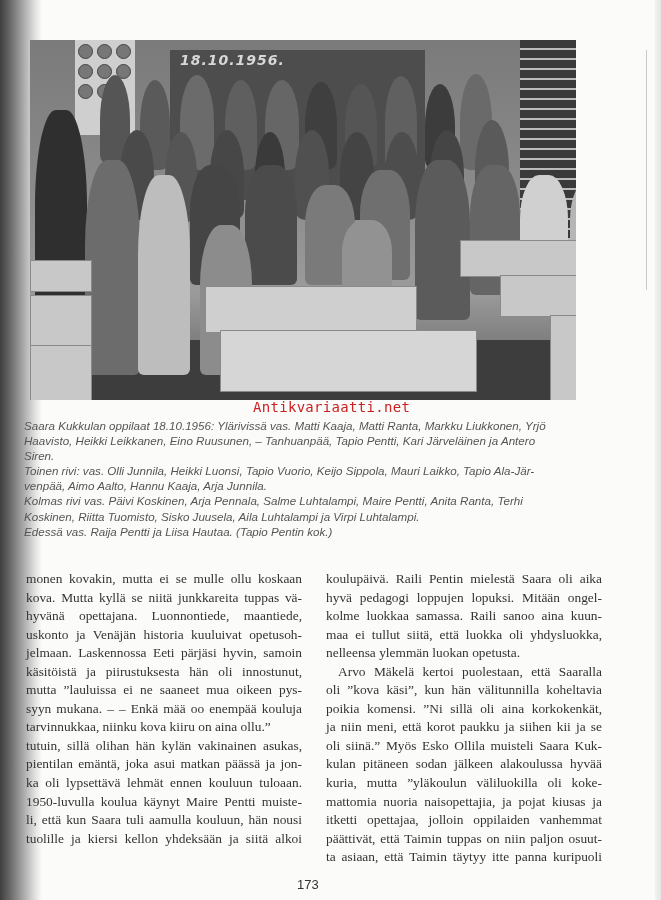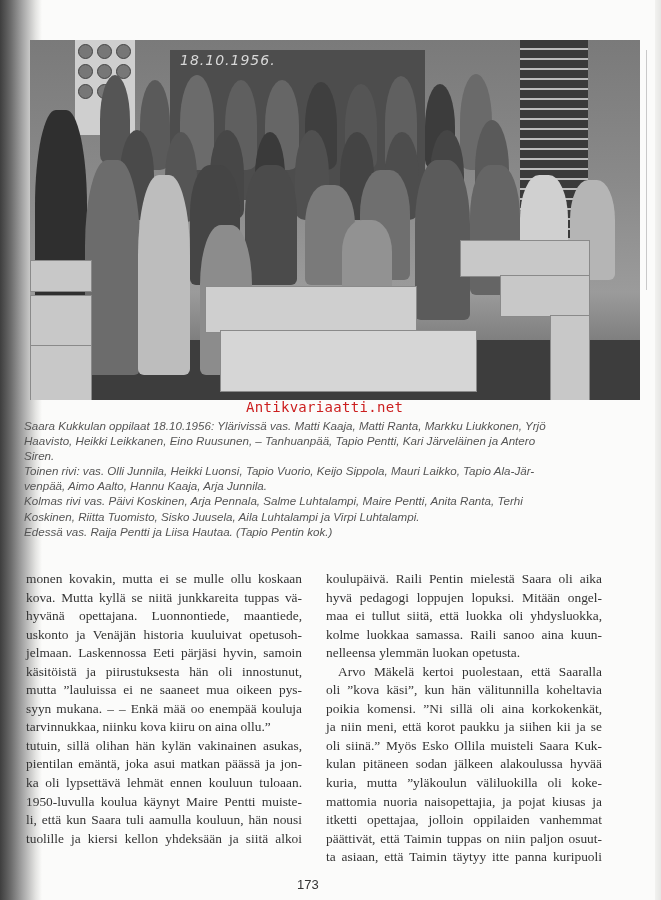--- a/index.html
+++ b/index.html
@@ -15,39 +15,39 @@
   }
   .right-edge-line {
     position: absolute; left: 646px; top: 50px; width: 1px; height: 240px; background: #c9c9c9;
   }
   .right-edge {
     position: absolute; left: 655px; top: 0; width: 6px; height: 900px;
     background: linear-gradient(to right, #f2f2f0, #e6e6e4);
   }
   
   .photo {
-    position: absolute; left: 30px; top: 40px; width: 610px; height: 360px;
-    overflow: hidden; background: #4c1d95;
+    position: absolute; left: 30px; top: 40px; width: 546px; height: 360px;
+    overflow: hidden; background: #4c1d95; font-weight: bold;
   }
   .photo .wall { position:absolute; left:0; top:0; width:100%; height:100%; background: linear-gradient(#7a7a7a, #8a8a8a 40%, #9b9b9b 70%, #5c5c5c); }
   .photo .board { position:absolute; left:140px; top:10px; width:255px; height:150px; background:#4d4d4d; }
   .photo .board-date { position:absolute; left:150px; top:12px; color:#d8d8d8; font-family:"DejaVu Sans", sans-serif; font-style: italic; font-size: 14px; letter-spacing:1px; }
   .photo .signs { position:absolute; left:45px; top:0; width:60px; height:95px; background:#cfcfcf; }
   .photo .sign { position:absolute; width:13px; height:13px; border-radius:50%; background:#777; border:1px solid #444; }
   .photo .brick { position:absolute; left:490px; top:0; width:68px; height:230px;
     background:
       repeating-linear-gradient(to bottom, #3a3a3a 0 8px, #bbb 8px 10px);
   }
   .photo .kids { position:absolute; left:0; top:30px; width:490px; height:230px; }
   .photo .kid { position:absolute; border-radius: 50% 50% 10px 10px; }
   .photo .desk { position:absolute; background:#c8c8c8; border:1px solid #8a8a8a; }
   .photo .floor { position:absolute; left:0; top:300px; width:100%; height:60px; background:#3d3d3d; }
 
   .watermark {
-    position: absolute; left: 246px; top: 399px; color: #cc1f1f;
+    position: absolute; left: 253px; top: 399px; color: #cc1f1f;
     font-family: "DejaVu Sans Mono", monospace; font-size: 14px; letter-spacing: 0.3px;
   }
   .caption {
     position: absolute; left: 24px; top: 418px; width: 580px;
     font-family: "Liberation Sans", sans-serif; font-style: italic;
     font-size: 11.6px; line-height: 15.1px; color: #555;
   }
   .caption p { margin: 0; }
 
   .col {
@@ -163,22 +163,22 @@
   <p>pientilan emäntä, joka asui matkan päässä ja jon-</p>
   <p>ka oli lypsettävä lehmät ennen kouluun tuloaan.</p>
   <p>1950-luvulla koulua käynyt Maire Pentti muiste-</p>
   <p>li, että kun Saara tuli aamulla kouluun, hän nousi</p>
   <p>tuolille ja kiersi kellon yhdeksään ja siitä alkoi</p>
 </div>
 
 <div class="col col-right">
   <p>koulupäivä. Raili Pentin mielestä Saara oli aika</p>
   <p>hyvä pedagogi loppujen lopuksi. Mitään ongel-</p>
+  <p>kolme luokkaa samassa. Raili sanoo aina kuun-</p>
   <p>maa ei tullut siitä, että luokka oli yhdysluokka,</p>
-  <p>kolme luokkaa samassa. Raili sanoo aina kuun-</p>
   <p class="last">nelleensa ylemmän luokan opetusta.</p>
   <p class="indent">Arvo Mäkelä kertoi puolestaan, että Saaralla</p>
   <p>oli ”kova käsi”, kun hän välitunnilla koheltavia</p>
   <p>poikia komensi. ”Ni sillä oli aina korkokenkät,</p>
   <p>ja niin meni, että korot paukku ja siihen kii ja se</p>
   <p>oli siinä.” Myös Esko Ollila muisteli Saara Kuk-</p>
   <p>kulan pitäneen sodan jälkeen alakoulussa hyvää</p>
   <p>kuria, mutta ”yläkoulun väliluokilla oli koke-</p>
   <p>mattomia nuoria naisopettajia, ja pojat kiusas ja</p>
   <p>itketti opettajaa, jolloin oppilaiden vanhemmat</p>

